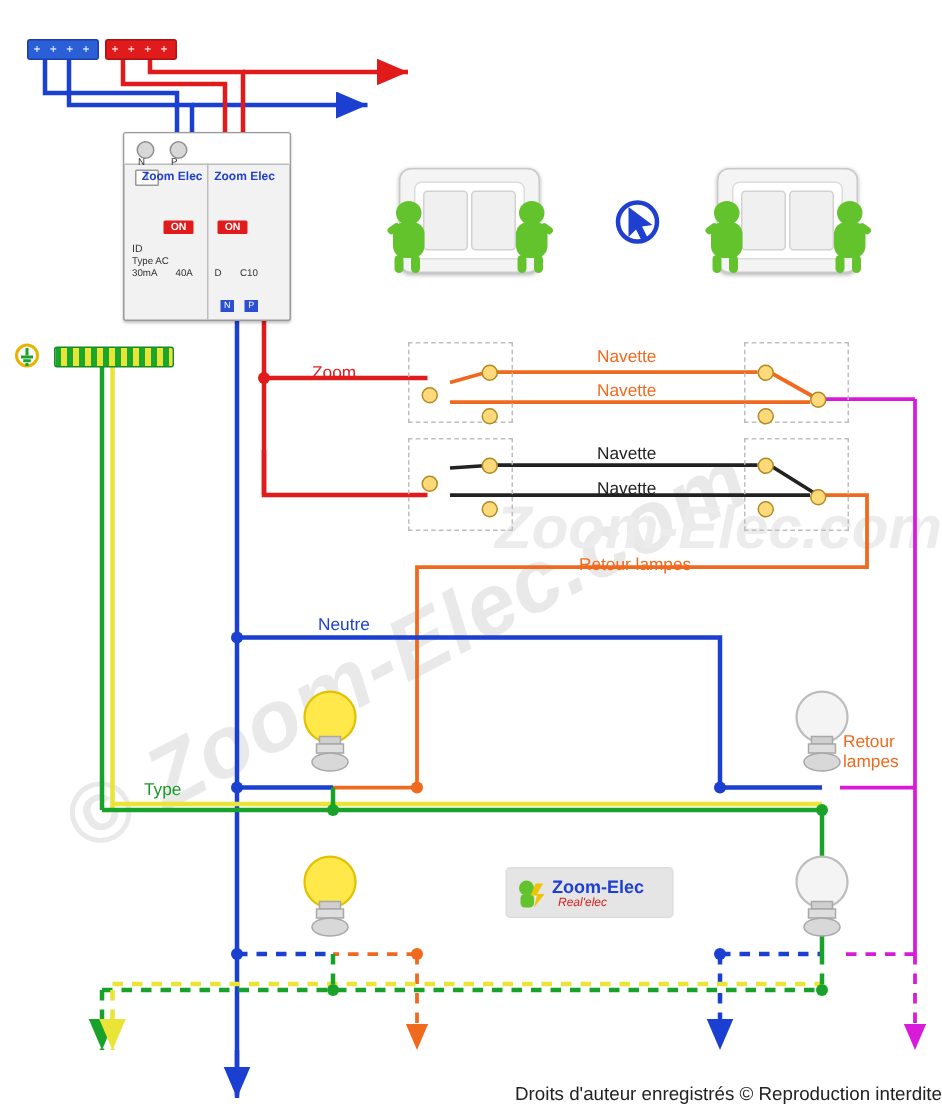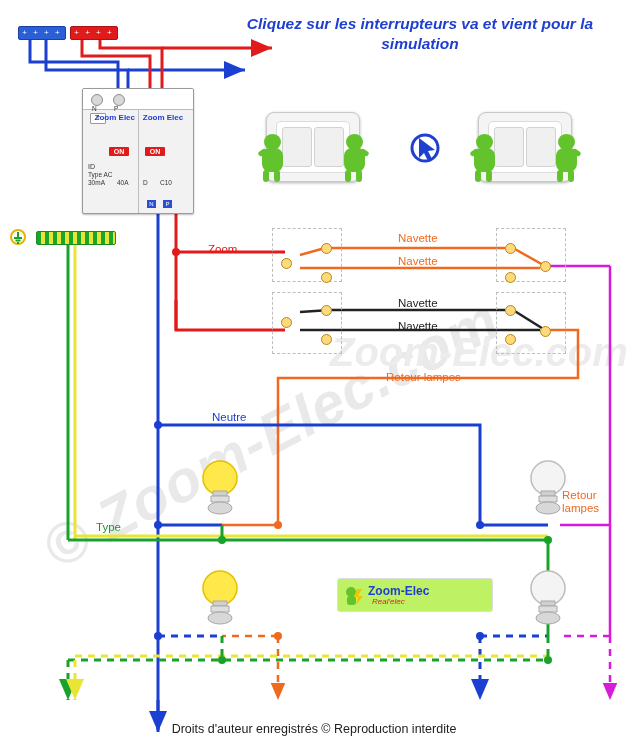--- a/index.html
+++ b/index.html
@@ -10,21 +10,21 @@
     position:relative;
     overflow:hidden;
   }
   #root{position:absolute;left:0;top:0;width:628px;height:740px;}
   .abs{position:absolute;}
   .title{
     color:#1f3fd0;font-weight:bold;font-style:italic;font-size:15.5px;
     text-align:center;line-height:20px;width:360px;left:240px;top:14px;
   }
   .footer{
-    font-size:12.5px;color:#222;text-align:center;width:628px;left:0;top:722px;
+    font-size:12.5px;color:#222;text-align:right;width:628px;left:0;top:722px;
   }
   .lbl{font-size:11.5px;}
   .lbl-orange{color:#ef6a1e;}
   .lbl-red{color:#e11b1b;}
   .lbl-blue{color:#1b3fd0;}
   .lbl-green{color:#1a9a2a;}
   .lbl-black{color:#222;}
   .watermark{
     position:absolute;font-size:58px;color:#e9e9e9;font-style:italic;
     font-weight:bold;letter-spacing:1px;
@@ -89,39 +89,38 @@
   
   .dashbox{border:1px dashed #bdbdbd;position:absolute;}
   .node{
     position:absolute;width:9px;height:9px;border-radius:50%;
     background:#ffd97a;border:1px solid #b08a20;
   }
   
   .lamp{position:absolute;width:42px;height:58px;}
   
   .logo{
-    left:337px;top:578px;width:110px;height:32px;background:#bef264;
-    border:1px solid #ddd;border-radius:3px;padding-left:44px;
+    left:337px;top:578px;width:110px;height:32px;background:#e5e5e5;
+    border:1px solid #ddd;border-radius:3px;
   }
   .logo-t{
     position:absolute;left:30px;top:5px;font-size:12px;font-weight:bold;color:#1f3fd0;
   }
   .logo-s{
     position:absolute;left:34px;top:18px;font-size:8px;color:#e11b1b;font-style:italic;
   }
 </style>
 </head>
 <body>
 
 <div id="root">
 
   <div class="watermark">© Zoom-Elec.com</div>
   <div class="watermark2">Zoom-Elec.com</div>
 
-  <div class="abs title">Cliquez sur les interrupteurs va et vient pour la simulation</div>
 
   <svg class="abs" style="left:0;top:0;" width="628" height="740">
     <defs>
       <marker id="arrRed" markerWidth="8" markerHeight="8" refX="7" refY="3" orient="auto">
         <path d="M0,0 L7,3 L0,6 z" fill="#e11b1b"></path>
       </marker>
       <marker id="arrBlue" markerWidth="8" markerHeight="8" refX="7" refY="3" orient="auto">
         <path d="M0,0 L7,3 L0,6 z" fill="#1b3fd0"></path>
       </marker>
       <marker id="arrGreen" markerWidth="8" markerHeight="8" refX="7" refY="3" orient="auto">

